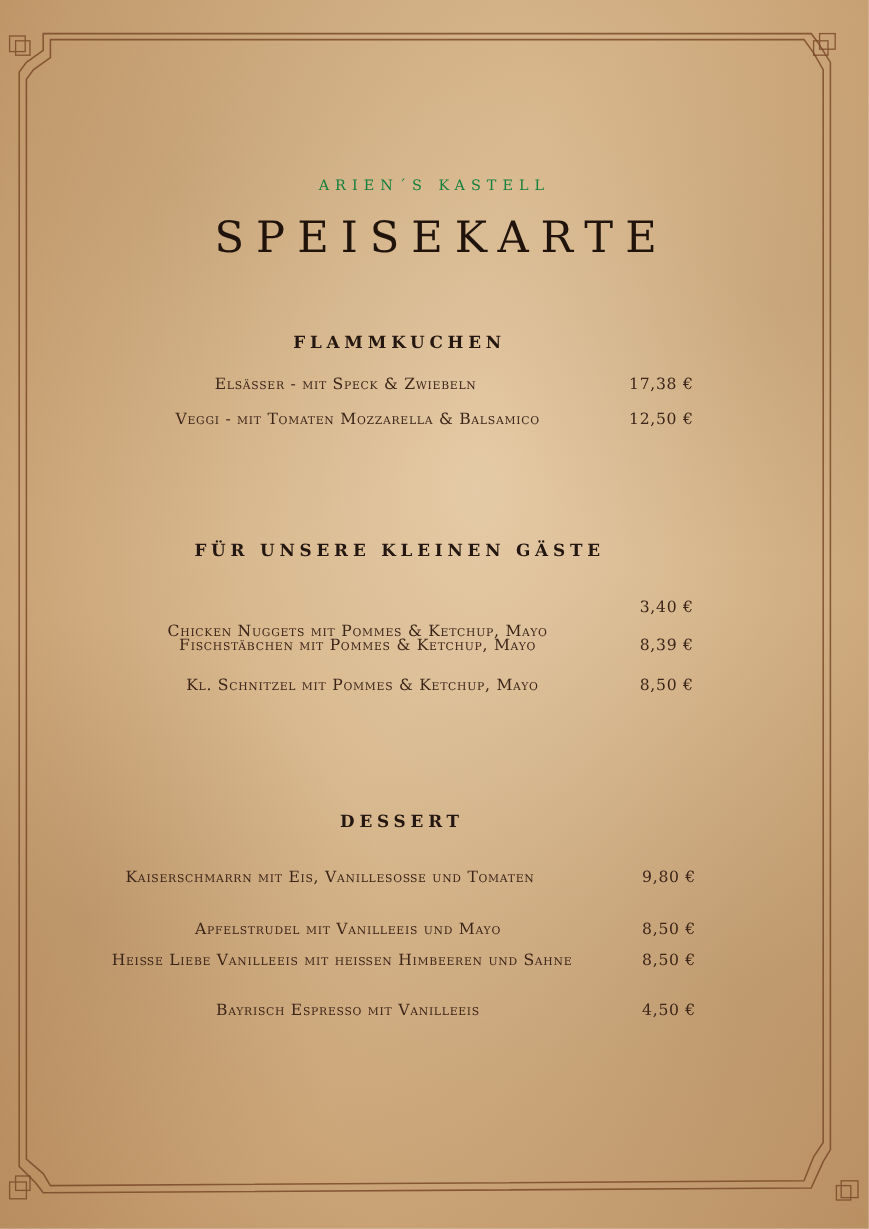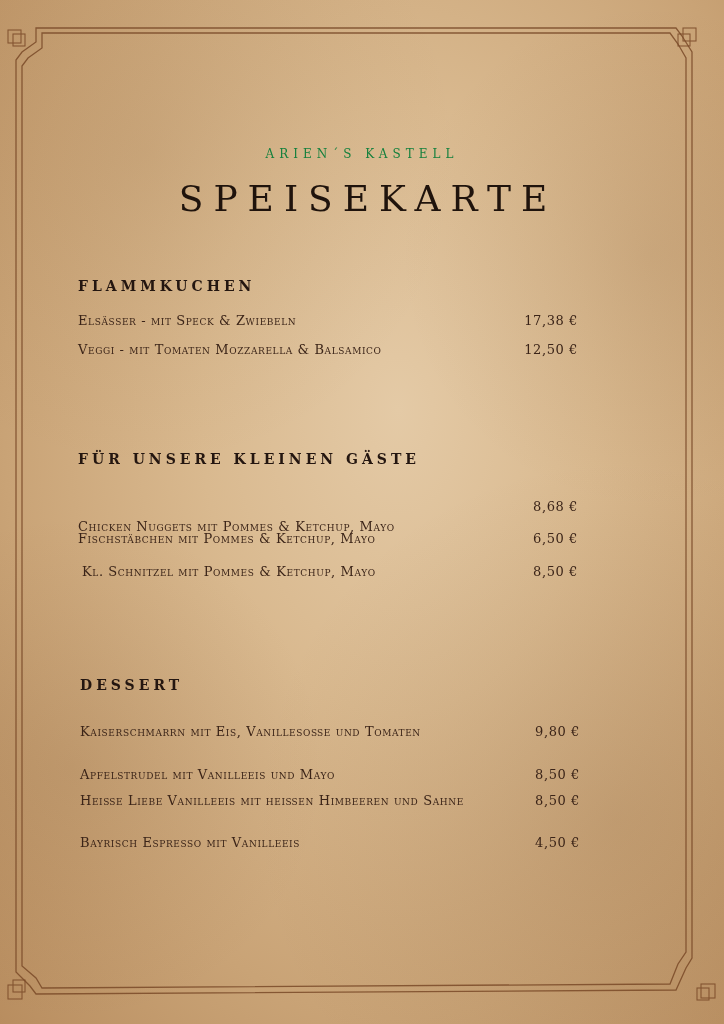--- a/index.html
+++ b/index.html
@@ -20,21 +20,21 @@
   }
   svg.frame { position: absolute; left: 0; top: 0; }
   .brand {
     position: absolute; top: 147px; left: 0; width: 724px; text-align: center;
     font-size: 12px; letter-spacing: 5px; color: #15803d;
   }
   .title {
     position: absolute; top: 178px; left: 0; width: 736px; text-align: center;
     font-size: 36px; letter-spacing: 10px; color: #1f130c; font-weight: normal;
   }
-  .section { position: absolute; left: 78px; width: 510px; }
+  .section { position: absolute; left: 78px; width: 510px; text-align: center; }
   .section-title {
     font-size: 14px; font-weight: bold; letter-spacing: 4px; color: #241610;
     text-transform: uppercase; margin: 0;
   }
   .item {
     position: absolute; left: 0; width: 500px;
     font-size: 13px; font-variant: small-caps; letter-spacing: 0.6px; color: #3b2418;
     line-height: 17px;
   }
   .item .name { display: block; width: 420px; }
@@ -76,25 +76,25 @@
   <div class="item" style="top:63px;">
     <span class="name" style="width:440px;">Veggi - mit Tomaten Mozzarella &amp; Balsamico</span>
     <span class="price">12,50 €</span>
   </div>
 </div>
 
 <div class="section" style="top:451px;">
   <h2 class="section-title">FÜR UNSERE KLEINEN GÄSTE</h2>
   <div class="item" style="top:47px;">
     <span class="name" style="width:440px;margin-top:20px;">Chicken Nuggets mit Pommes &amp; Ketchup, Mayo</span>
-    <span class="price">8,68 €</span>
+    <span class="price">3,40 €</span>
   </div>
   <div class="item" style="top:79px;">
     <span class="name" style="width:440px;">Fischstäbchen mit Pommes &amp; Ketchup, Mayo</span>
-    <span class="price">6,50 €</span>
+    <span class="price">8,39 €</span>
   </div>
   <div class="item" style="top:112px; left:4px; width:496px;">
     <span class="name" style="width:440px;">Kl. Schnitzel mit Pommes &amp; Ketchup, Mayo</span>
     <span class="price">8,50 €</span>
   </div>
 </div>
 
 <div class="section" style="top:677px; left:80px;">
   <h2 class="section-title">DESSERT</h2>
   <div class="item" style="top:46px;">

